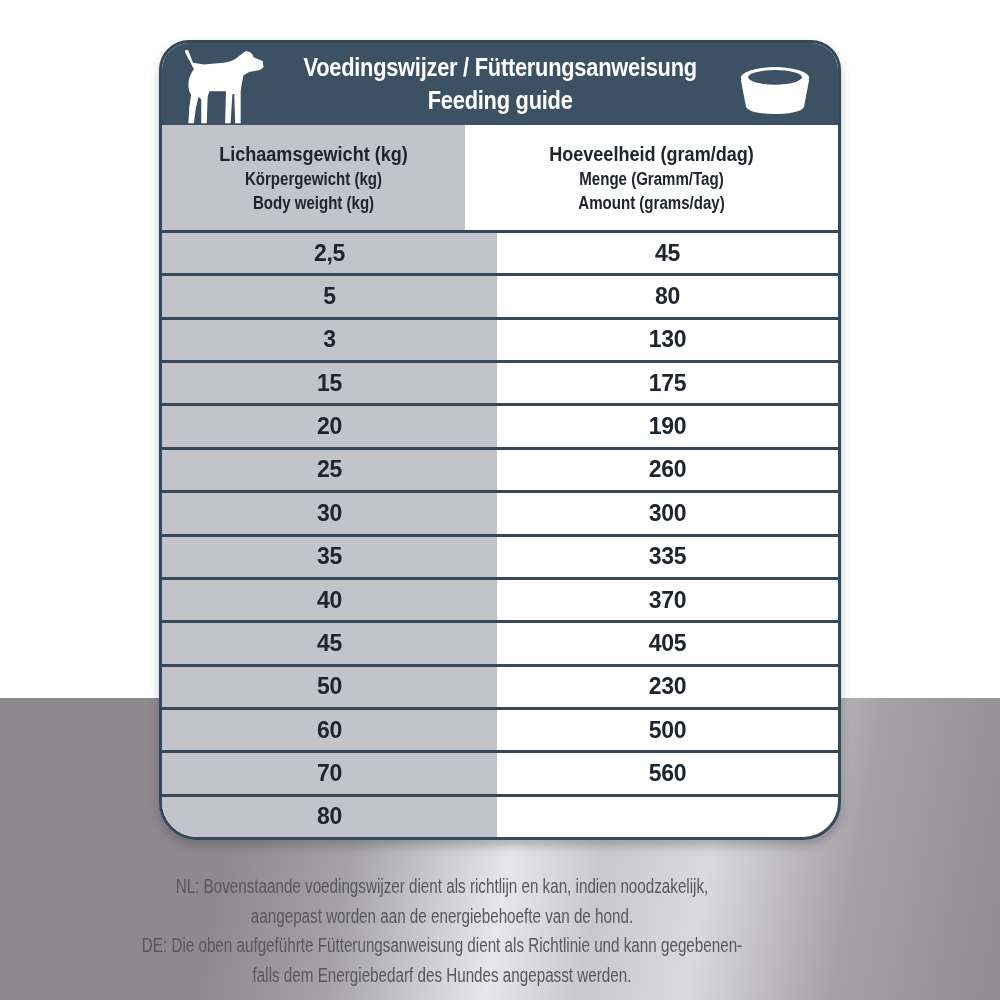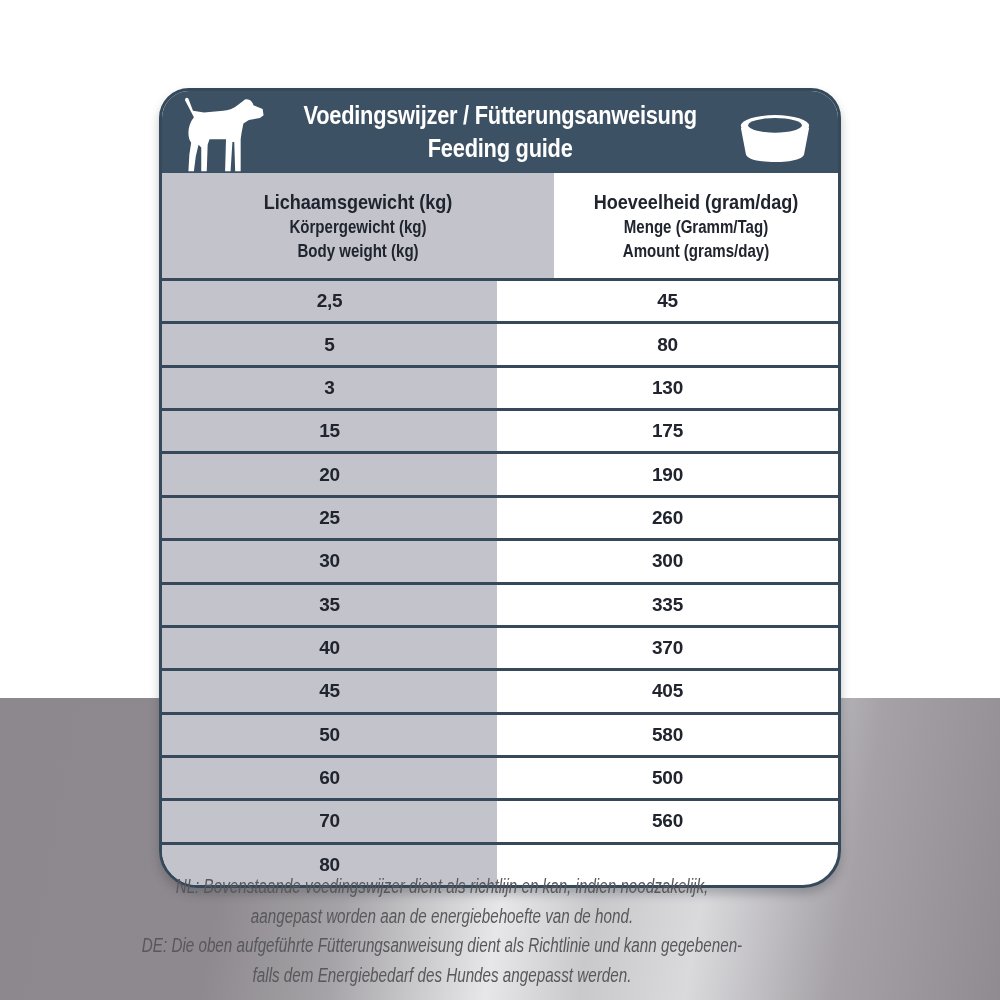--- a/index.html
+++ b/index.html
@@ -19,52 +19,52 @@
     background:linear-gradient(100deg,
       #8d888d 0%, #8e898e 24%, #a5a3a7 36%, #e7e7e9 51%,
       #c9c9cc 60%, #dadadd 70%, #a5a1a6 84%, #8f8b90 100%);
   }
   .card{
     position:absolute;left:159px;top:40px;width:682px;height:800px;
     border:3px solid var(--table-border);
     border-radius:30px 30px 38px 38px;overflow:hidden;
     background:var(--white-cell);
     box-shadow:0 6px 10px rgba(50,55,65,.30);
-    display:flex;flex-direction:column;margin-top:48px;
+    display:flex;flex-direction:column;
   }
   .card-header{
     flex:0 0 82px;background:var(--header-bg);position:relative;
     display:flex;align-items:center;justify-content:center;
   }
   .title-wrap{text-align:center;color:#fff;font-weight:bold;}
   .title-line{font-size:26px;line-height:33px;white-space:nowrap;
     transform:scaleX(.84);transform-origin:50% 50%;letter-spacing:-.3px;}
   .dog-icon{position:absolute;left:20px;top:5px;}
   .bowl-icon{position:absolute;right:22px;top:21px;}
 
   .thead{flex:0 0 105px;display:flex;}
   .th{display:flex;flex-direction:column;justify-content:center;text-align:center;
       font-weight:bold;color:var(--cell-text);}
-  .th-left{width:392px;background:var(--gray-cell);}
+  .th-left{width:303px;background:var(--gray-cell);}
   .th-right{flex:1;background:var(--white-cell);}
   .th-line1{font-size:21px;line-height:27px;white-space:nowrap;
     transform:scaleX(.86);transform-origin:50% 50%;}
   .th-line2{font-size:17.5px;line-height:24px;white-space:nowrap;
     transform:scaleX(.86);transform-origin:50% 50%;}
 
   .tbody{flex:1;display:flex;flex-direction:column;}
   .trow{flex:1;display:flex;border-top:3px solid var(--table-border);}
   .cell{display:flex;align-items:center;justify-content:center;
-    font-weight:bold;font-size:19px;color:var(--cell-text);letter-spacing:-.3px;}
+    font-weight:bold;font-size:23px;color:var(--cell-text);letter-spacing:-.3px;}
   .cell-gray{width:335px;background:var(--gray-cell);}
   .cell-white{flex:1;background:var(--white-cell);}
 
   .footnote{
     position:absolute;left:0;top:872px;width:884px;text-align:center;
-    color:var(--footnote-text);font-size:19.5px;line-height:29.5px;font-style:italic;
+    color:var(--footnote-text);font-size:19.5px;line-height:29.5px;
   }
   .footnote-line{white-space:nowrap;transform:scaleX(.78);transform-origin:50% 50%;}
 </style>
 </head>
 <body>
 
 <div class="bg-bottom"></div>
 
 <div class="card">
 
@@ -139,21 +139,21 @@
       <div class="trow">
         <div class="cell cell-gray">40</div>
         <div class="cell cell-white">370</div>
       </div>
       <div class="trow">
         <div class="cell cell-gray">45</div>
         <div class="cell cell-white">405</div>
       </div>
       <div class="trow">
         <div class="cell cell-gray">50</div>
-        <div class="cell cell-white">580</div>
+        <div class="cell cell-white">230</div>
       </div>
       <div class="trow">
         <div class="cell cell-gray">60</div>
         <div class="cell cell-white">500</div>
       </div>
       <div class="trow">
         <div class="cell cell-gray">70</div>
         <div class="cell cell-white">560</div>
       </div>
       <div class="trow">

